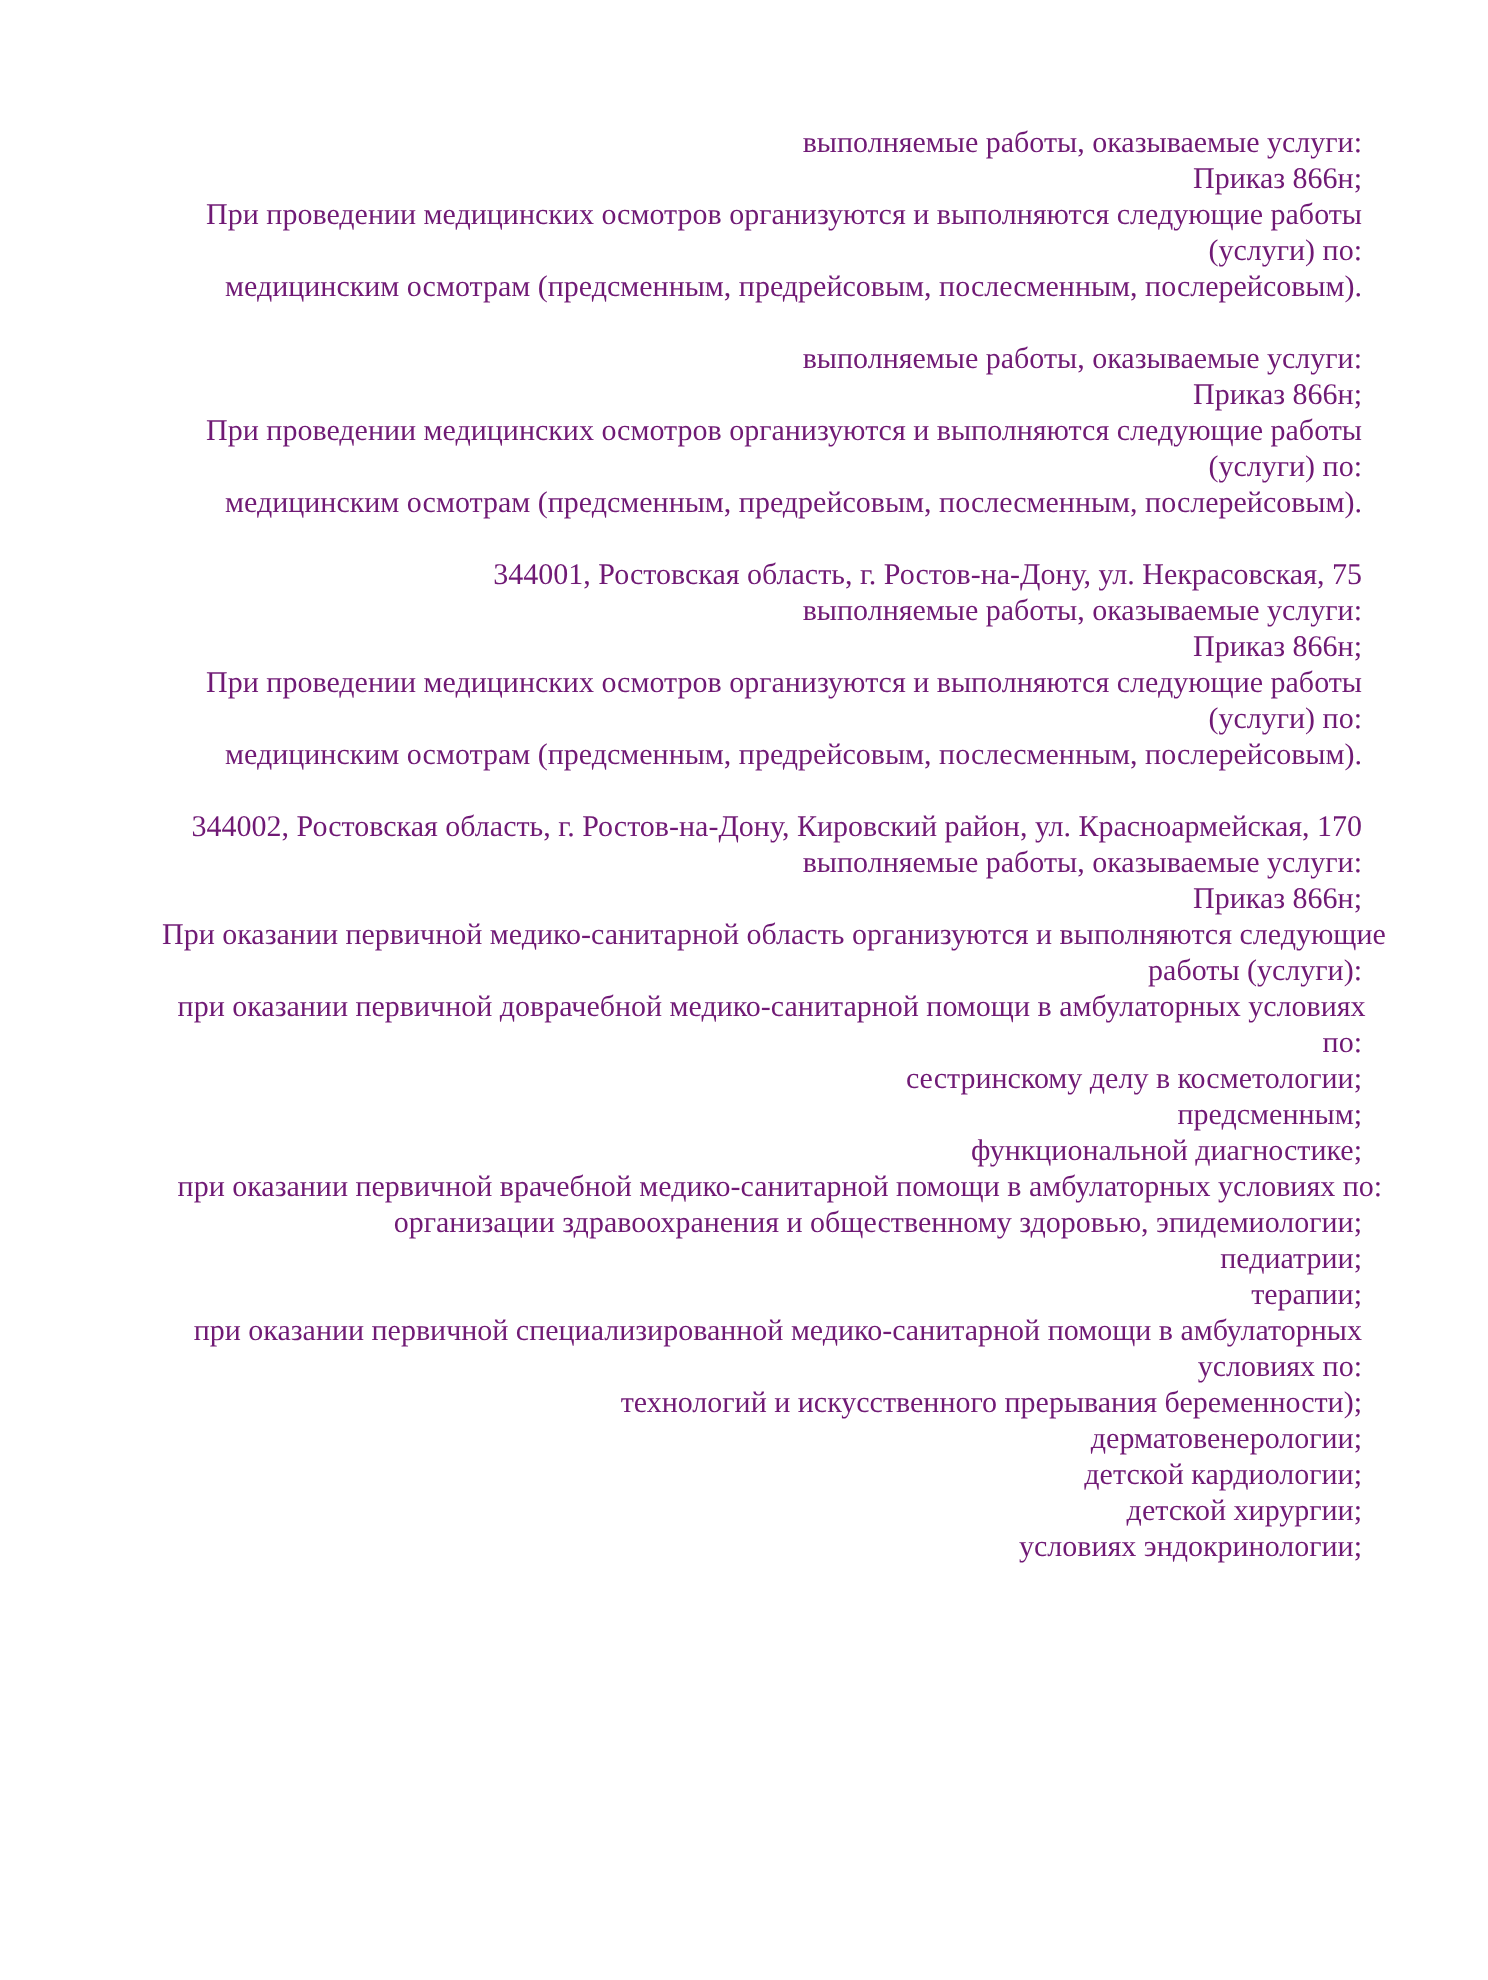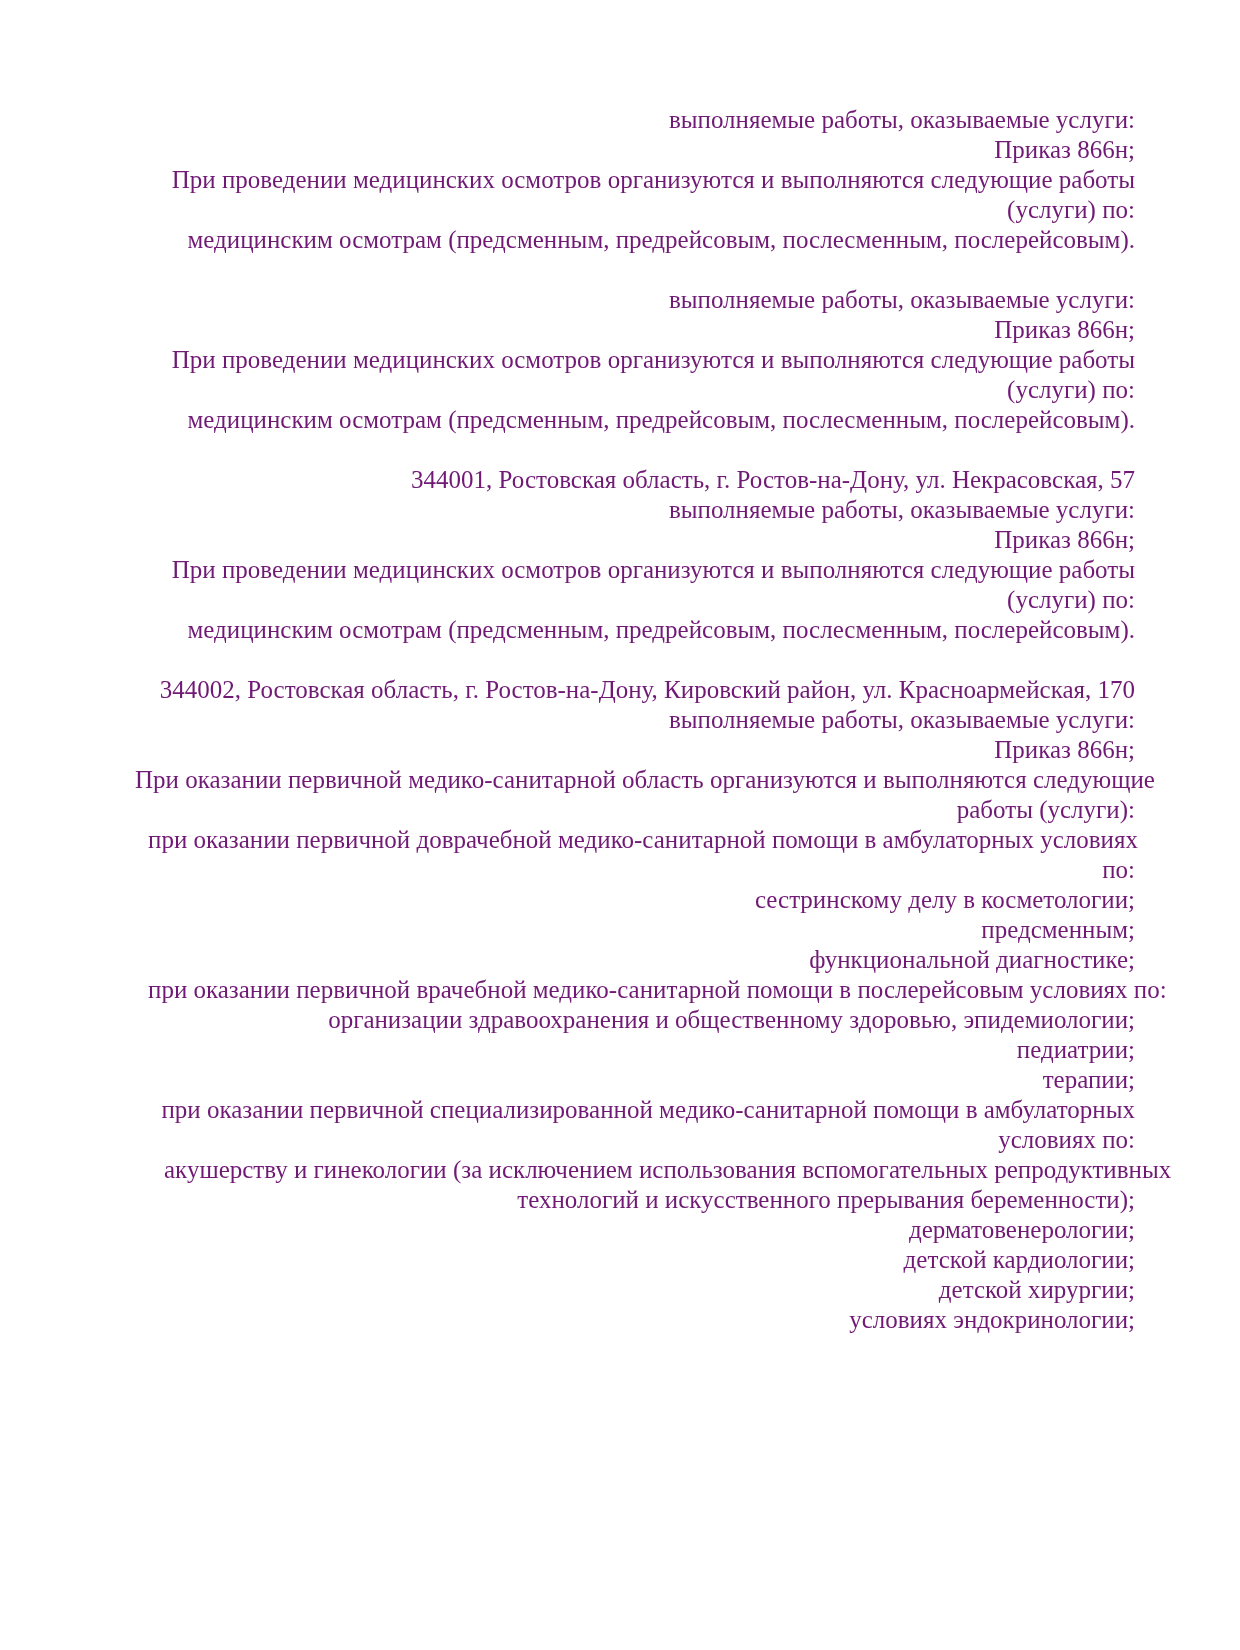--- a/index.html
+++ b/index.html
@@ -58,45 +58,44 @@
         <div class="line ind1">медицинским осмотрам (предсменным, предрейсовым, послесменным, послерейсовым).</div>
       </div>
       <div class="section">
         <div class="line ind0">выполняемые работы, оказываемые услуги:</div>
         <div class="line ind0">Приказ 866н;</div>
         <div class="line ind0">При проведении медицинских осмотров организуются и выполняются следующие работы</div>
         <div class="line ind0">(услуги) по:</div>
         <div class="line ind1">медицинским осмотрам (предсменным, предрейсовым, послесменным, послерейсовым).</div>
       </div>
       <div class="section">
-        <div class="line ind0">344001, Ростовская область, г. Ростов-на-Дону, ул. Некрасовская, 57</div>
+        <div class="line ind0">344001, Ростовская область, г. Ростов-на-Дону, ул. Некрасовская, 75</div>
         <div class="line ind0">выполняемые работы, оказываемые услуги:</div>
         <div class="line ind0">Приказ 866н;</div>
         <div class="line ind0">При проведении медицинских осмотров организуются и выполняются следующие работы</div>
         <div class="line ind0">(услуги) по:</div>
         <div class="line ind1">медицинским осмотрам (предсменным, предрейсовым, послесменным, послерейсовым).</div>
       </div>
       <div class="section">
         <div class="line ind0">344002, Ростовская область, г. Ростов-на-Дону, Кировский район, ул. Красноармейская, 170</div>
         <div class="line ind0">выполняемые работы, оказываемые услуги:</div>
         <div class="line ind0">Приказ 866н;</div>
         <div class="line ind0">При оказании первичной медико-санитарной область организуются и выполняются следующие</div>
         <div class="line ind0">работы (услуги):</div>
         <div class="line ind1">при оказании первичной доврачебной медико-санитарной помощи в амбулаторных условиях</div>
         <div class="line ind0">по:</div>
         <div class="line ind2">сестринскому делу в косметологии;</div>
         <div class="line ind2">предсменным;</div>
         <div class="line ind2">функциональной диагностике;</div>
-        <div class="line ind1">при оказании первичной врачебной медико-санитарной помощи в послерейсовым условиях по:</div>
+        <div class="line ind1">при оказании первичной врачебной медико-санитарной помощи в амбулаторных условиях по:</div>
         <div class="line ind2">организации здравоохранения и общественному здоровью, эпидемиологии;</div>
         <div class="line ind2">педиатрии;</div>
         <div class="line ind2">терапии;</div>
         <div class="line ind1">при оказании первичной специализированной медико-санитарной помощи в амбулаторных</div>
         <div class="line ind0">условиях по:</div>
-        <div class="line ind2">акушерству и гинекологии (за исключением использования вспомогательных репродуктивных</div>
         <div class="line ind0">технологий и искусственного прерывания беременности);</div>
         <div class="line ind2">дерматовенерологии;</div>
         <div class="line ind2">детской кардиологии;</div>
         <div class="line ind2">детской хирургии;</div>
         <div class="line ind2">условиях эндокринологии;</div>
       </div>
     </div>
 </div>
 
 </body></html>

